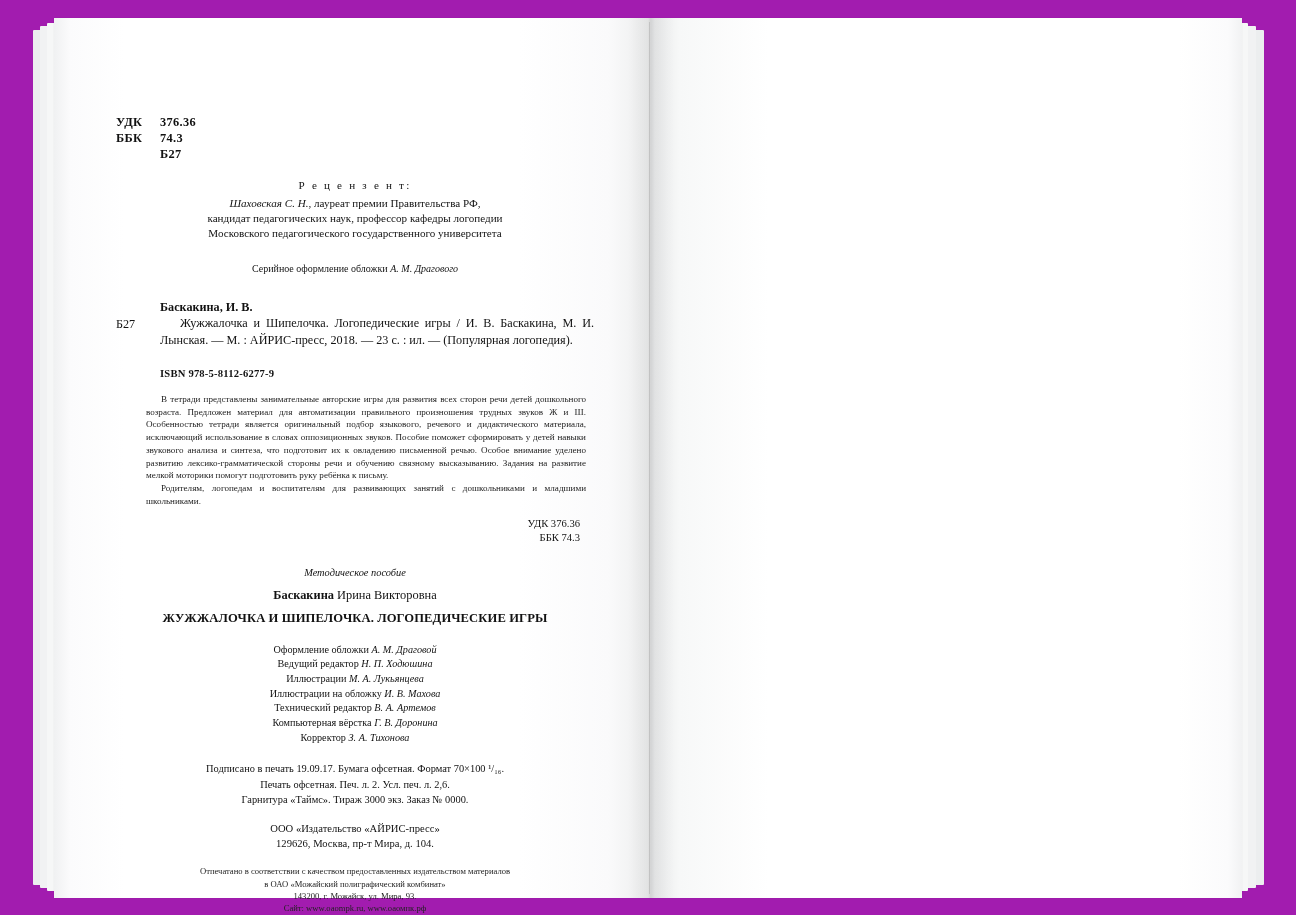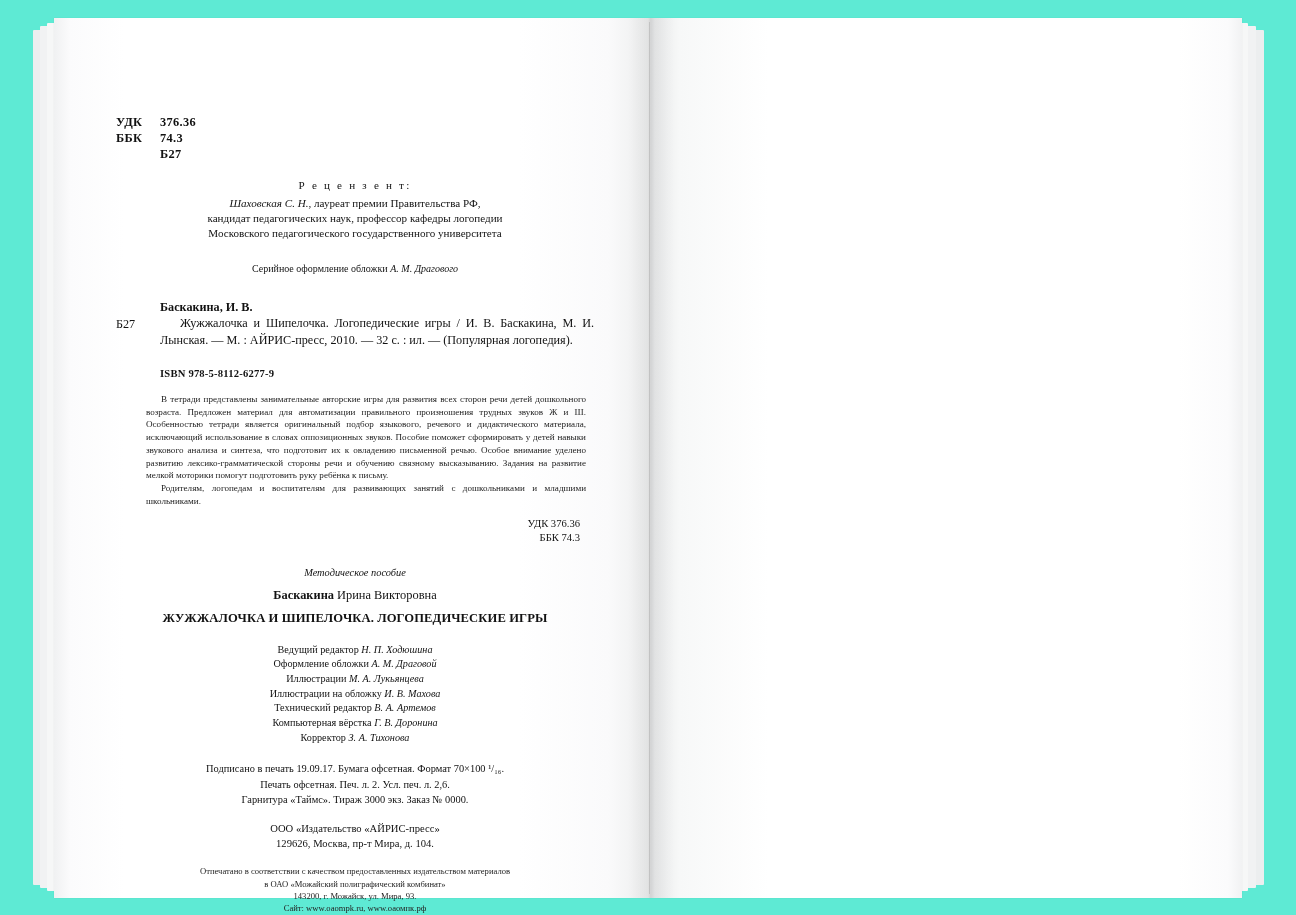--- a/index.html
+++ b/index.html
@@ -12,21 +12,21 @@
     color: #1a1a1a;
     overflow: hidden;
     position: relative;
   }
 
   
   #spread {
     position: absolute;
     left: 0; top: 0;
     width: 1296px; height: 915px;
-    background: #5eead4;
+    background: #a21caf;
   }
 
   
   .stack {
     position: absolute;
     background: #f2f3f4;
     border-radius: 1px;
   }
   .stack.l1 { left: 33px;  top: 30px;  width: 8px;  height: 855px; background:#eceeef; }
   .stack.l2 { left: 40px;  top: 26px;  width: 8px;  height: 862px; background:#f1f2f3; }
@@ -250,21 +250,21 @@
       </div>
 
       <div class="cover-design">
         <span>Серийное оформление обложки</span>
         <span class="it">А. М. Драгового</span>
       </div>
 
       <div class="cip">
         <div class="cip-code">Б27</div>
         <div class="cip-author">Баскакина, И. В.</div>
-        <div class="cip-body">Жужжалочка и Шипелочка. Логопедические игры / И. В. Баскакина, М. И. Лынская. — М. : АЙРИС-пресс, 2010. — 32 с. : ил. — (Популярная логопедия).</div>
+        <div class="cip-body">Жужжалочка и Шипелочка. Логопедические игры / И. В. Баскакина, М. И. Лынская. — М. : АЙРИС-пресс, 2018. — 23 с. : ил. — (Популярная логопедия).</div>
         <div class="cip-isbn">ISBN 978-5-8112-6277-9</div>
       </div>
 
       <div class="annot">
         <p>В тетради представлены занимательные авторские игры для развития всех сторон речи детей дошкольного возраста. Предложен материал для автоматизации правильного произношения трудных звуков Ж и Ш. Особенностью тетради является оригинальный подбор языкового, речевого и дидактического материала, исключающий использование в словах оппозиционных звуков. Пособие поможет сформировать у детей навыки звукового анализа и синтеза, что подготовит их к овладению письменной речью. Особое внимание уделено развитию лексико-грамматической стороны речи и обучению связному высказыванию. Задания на развитие мелкой моторики помогут подготовить руку ребёнка к письму.</p>
         <p>Родителям, логопедам и воспитателям для развивающих занятий с дошкольниками и младшими школьниками.</p>
       </div>
 
       <div class="udk-right">
         <div>УДК 376.36</div>
@@ -273,22 +273,22 @@
 
       <div class="method-label">Методическое пособие</div>
 
       <div class="authors">
         <div><b>Баскакина</b><span> Ирина Викторовна</span></div>
       </div>
 
       <div class="booktitle">ЖУЖЖАЛОЧКА И ШИПЕЛОЧКА.  ЛОГОПЕДИЧЕСКИЕ ИГРЫ</div>
 
       <div class="credits">
+        <div><span>Оформление обложки</span> <span class="nm">А. М. Драговой</span></div>
         <div><span>Ведущий редактор</span> <span class="nm">Н. П. Ходюшина</span></div>
-        <div><span>Оформление обложки</span> <span class="nm">А. М. Драговой</span></div>
         <div><span>Иллюстрации</span> <span class="nm">М. А. Лукьянцева</span></div>
         <div><span>Иллюстрации на обложку</span> <span class="nm">И. В. Махова</span></div>
         <div><span>Технический редактор</span> <span class="nm">В. А. Артемов</span></div>
         <div><span>Компьютерная вёрстка</span> <span class="nm">Г. В. Доронина</span></div>
         <div><span>Корректор</span> <span class="nm">З. А. Тихонова</span></div>
       </div>
 
       <div class="printinfo">
         <div>Подписано в печать 19.09.17. Бумага офсетная. Формат 70×100 ¹/₁₆.</div>
         <div>Печать офсетная. Печ. л. 2. Усл. печ. л. 2,6.</div>

